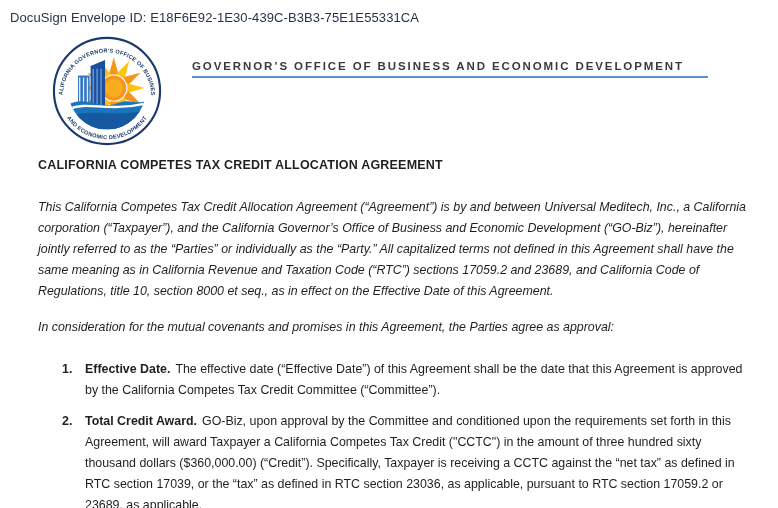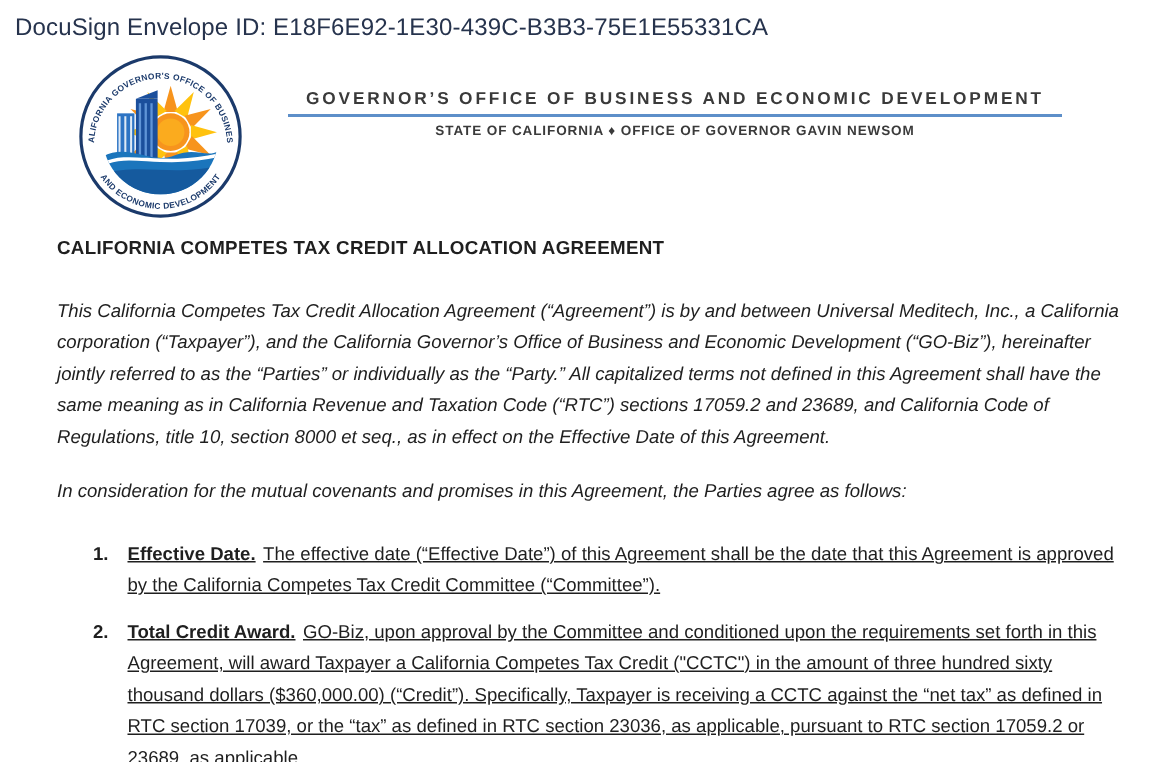--- a/index.html
+++ b/index.html
@@ -6,26 +6,26 @@
   .page{
     position:relative;
     width:778px;height:508px;
     background:#ffffff;
     overflow:hidden;
     font-family:"Liberation Sans", sans-serif;
     color:#1f1f1f;
   }
   .docusign-banner{
     position:absolute;top:10px;left:10px;
-    font-size:16px;color:#26334d;letter-spacing:.1px;
+    font-size:13px;color:#26334d;letter-spacing:.1px;
   }
   
   .seal{position:absolute;left:52px;top:36px;width:110px;height:110px;}
   .org-block{
-    position:absolute;left:192px;top:60px;width:516px;text-align:center;
+    position:absolute;left:192px;top:60px;width:516px;
   }
   .org-name{
     font-size:11.5px;font-weight:bold;color:#3a3a3a;
     letter-spacing:1.9px;white-space:nowrap;
   }
   .header-rule{
     margin-top:4px;border-top:2px solid #5d8fc9;height:0;
   }
   .org-subtitle{
     margin-top:4px;font-size:9px;font-weight:bold;color:#3a3a3a;
@@ -38,21 +38,21 @@
   }
   .doc-title{
     font-size:12.5px;font-weight:bold;text-align:left;
     margin:0 0 21px 0;letter-spacing:.2px;
   }
   .para{margin:0 0 6px 0;font-style:italic;}
   .para.consideration{margin:15px 0 13px 0;}
   .numbered-list{margin-top:21px;}
   .list-item{display:flex;padding-left:24px;margin-bottom:10px;}
   .item-number{width:23px;flex:0 0 23px;font-weight:bold;}
-  .item-body{flex:1;text-decoration:underline;}
+  .item-body{flex:1;}
   .item-label{font-weight:bold;margin-right:5px;}
 </style>
 </head>
 <body>
 
 <div class="page">
 
   <div class="docusign-banner">DocuSign Envelope ID: E18F6E92-1E30-439C-B3B3-75E1E55331CA</div>
 
   <svg class="seal" viewBox="-57 -57 114 114">
@@ -107,29 +107,28 @@
       <textPath href="#arcTop" startOffset="50%" text-anchor="middle">CALIFORNIA GOVERNOR'S OFFICE OF BUSINESS</textPath>
     </text>
     <text font-size="5.8" font-weight="bold" fill="#1b3a6b" letter-spacing="0.25">
       <textPath href="#arcBottom" startOffset="50%" text-anchor="middle">AND ECONOMIC DEVELOPMENT</textPath>
     </text>
   </svg>
 
   <div class="org-block">
     <div class="org-name">GOVERNOR’S OFFICE OF BUSINESS AND ECONOMIC DEVELOPMENT</div>
     <div class="header-rule"></div>
-    <div class="org-subtitle">STATE OF CALIFORNIA ♦ OFFICE OF GOVERNOR GAVIN NEWSOM</div>
   </div>
 
   <div class="doc-body">
     <h1 class="doc-title">CALIFORNIA COMPETES TAX CREDIT ALLOCATION AGREEMENT</h1>
 
     <p class="para">This California Competes Tax Credit Allocation Agreement (“Agreement”) is by and between Universal Meditech, Inc., a California corporation (“Taxpayer”), and the California Governor’s Office of Business and Economic Development (“GO-Biz”), hereinafter jointly referred to as the “Parties” or individually as the “Party.”  All capitalized terms not defined in this Agreement shall have the same meaning as in California Revenue and Taxation Code (“RTC”) sections 17059.2 and 23689, and California Code of Regulations, title 10, section 8000 et seq., as in effect on the Effective Date of this Agreement.</p>
 
-    <p class="para consideration">In consideration for the mutual covenants and promises in this Agreement, the Parties agree as follows:</p>
+    <p class="para consideration">In consideration for the mutual covenants and promises in this Agreement, the Parties agree as approval:</p>
 
     <div class="numbered-list">
 
       <div class="list-item">
         <span class="item-number">1.</span>
         <span class="item-body"><span class="item-label">Effective Date.</span><span>The effective date (“Effective Date”) of this Agreement shall be the date that this Agreement is approved by the California Competes Tax Credit Committee (“Committee”).</span></span>
       </div>
 
       <div class="list-item">
         <span class="item-number">2.</span>

